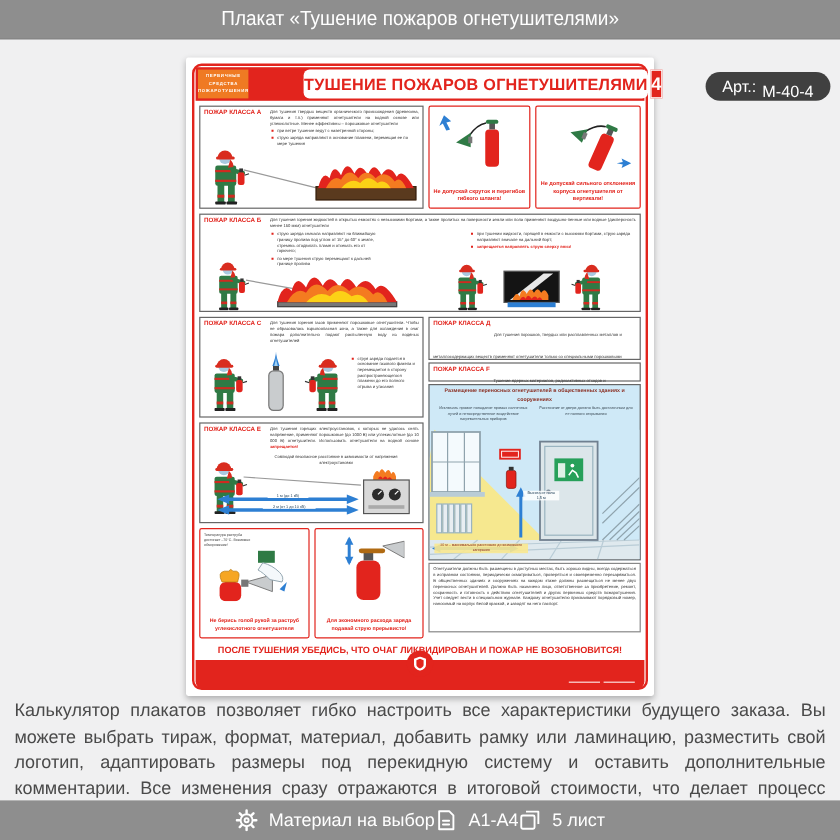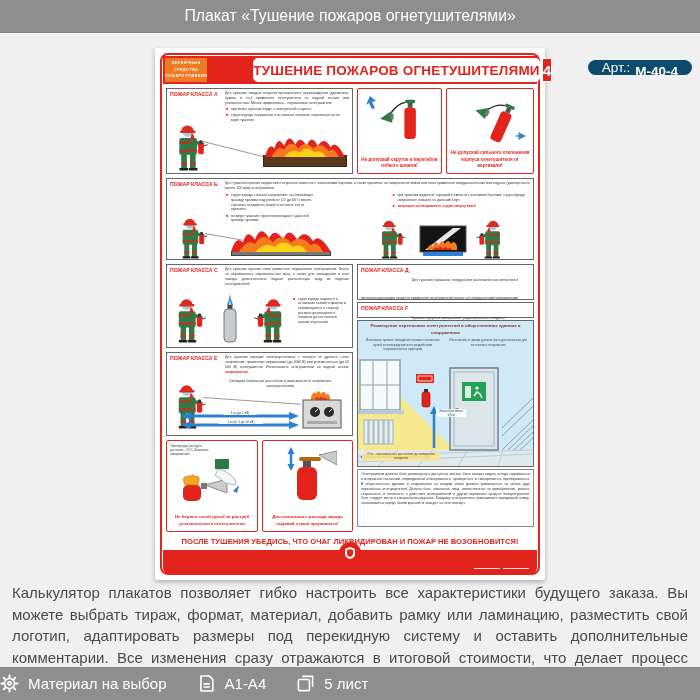--- a/index.html
+++ b/index.html
@@ -5,31 +5,31 @@
   * { margin:0; padding:0; box-sizing:border-box; }
   html,body { width:700px; height:700px; overflow:hidden; background:#f0f0f1;
               font-family:"Liberation Sans", sans-serif; }
 
   
   .topbar { position:absolute; left:0; top:0; width:700px; height:33px;
             background:#8e8e8e; border-bottom:1px solid #828282;
             display:flex; align-items:center; justify-content:center; }
   .topbar-title { color:#fff; font-size:17px; transform:scaleX(.93); white-space:nowrap; }
   .bottombar { position:absolute; left:0; bottom:0; width:700px; height:33px;
-               background:#8e8e8e; display:flex; align-items:center; justify-content:flex-start; gap:30px; }
+               background:#8e8e8e; display:flex; align-items:center; justify-content:center; }
   .chip { display:flex; align-items:center; gap:9px; color:#fff; font-size:15px; }
   .f-ic { width:19px; height:19px; display:block; }
 
   
   .stage { position:absolute; left:0; top:33px; width:700px; height:634px; background:#f0f0f1; }
 
-  .badge { position:absolute; right:8px; top:27px; height:15px; background:#0c4a6e;
+  .badge { position:absolute; right:8px; top:27px; height:24px; background:#404040;
            border-radius:13px; color:#fff; font-size:13.5px; display:flex; align-items:center;
            padding:0 14px; gap:5px; }
-  .badge b { font-weight:bold;margin-top:8px; }
+  .badge b { font-weight:normal;margin-top:8px; }
 
   .desc { position:absolute; left:12px; right:12px; top:549px; color:#4a4a4a;
           font-size:15px; line-height:21.5px; text-align:justify; transform:scaleX(1); }
 
   
   .poster { position:absolute; left:155px; top:15px; width:390px; height:532px;
             background:#fff; box-shadow:0 2px 5px rgba(0,0,0,.28); border-radius:2px; }
   .p-frame { position:absolute; left:5px; top:5px; right:5px; bottom:5px;
              border:2.5px solid #e2241d; border-radius:8px; pointer-events:none; }
   .p-head { position:absolute; left:8px; top:8px; right:8px; height:28px; background:#e2241d;

